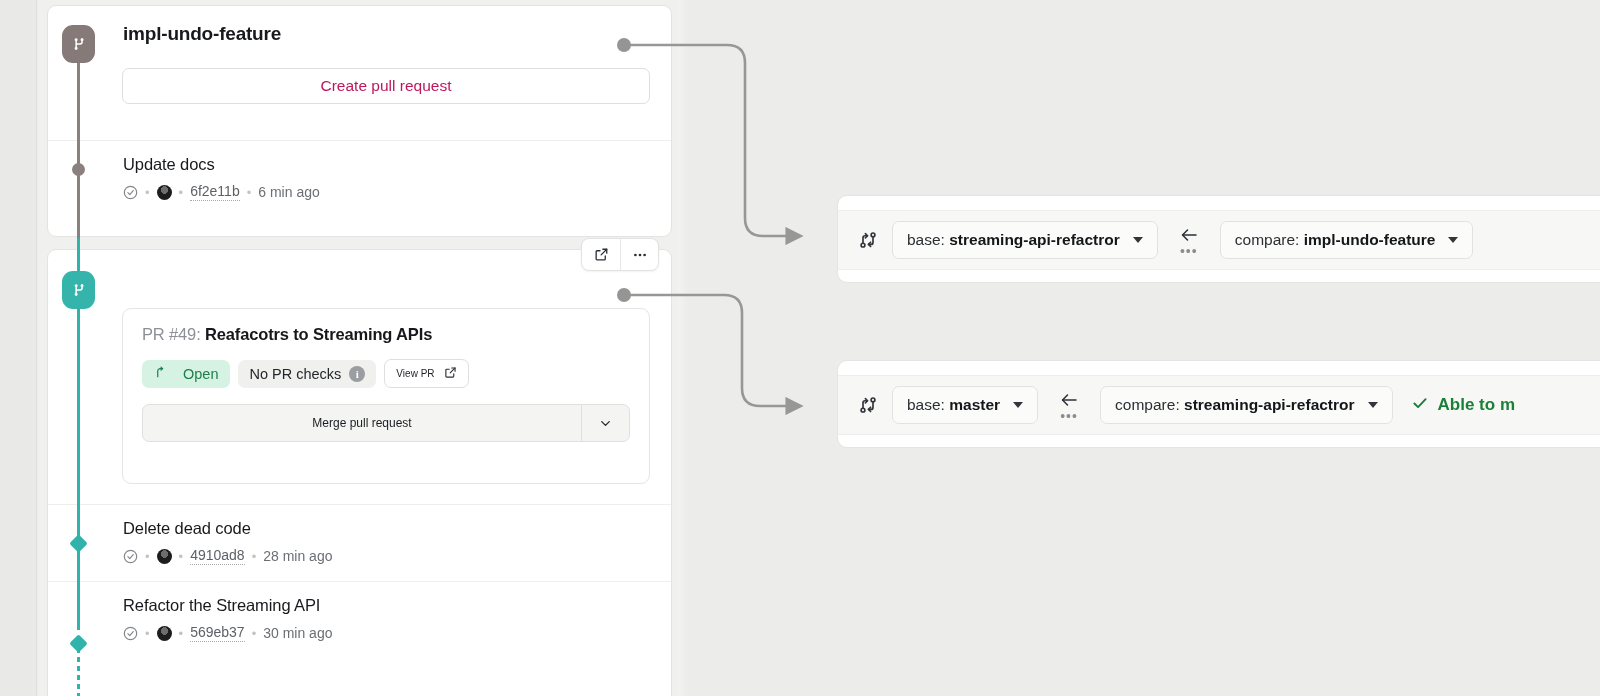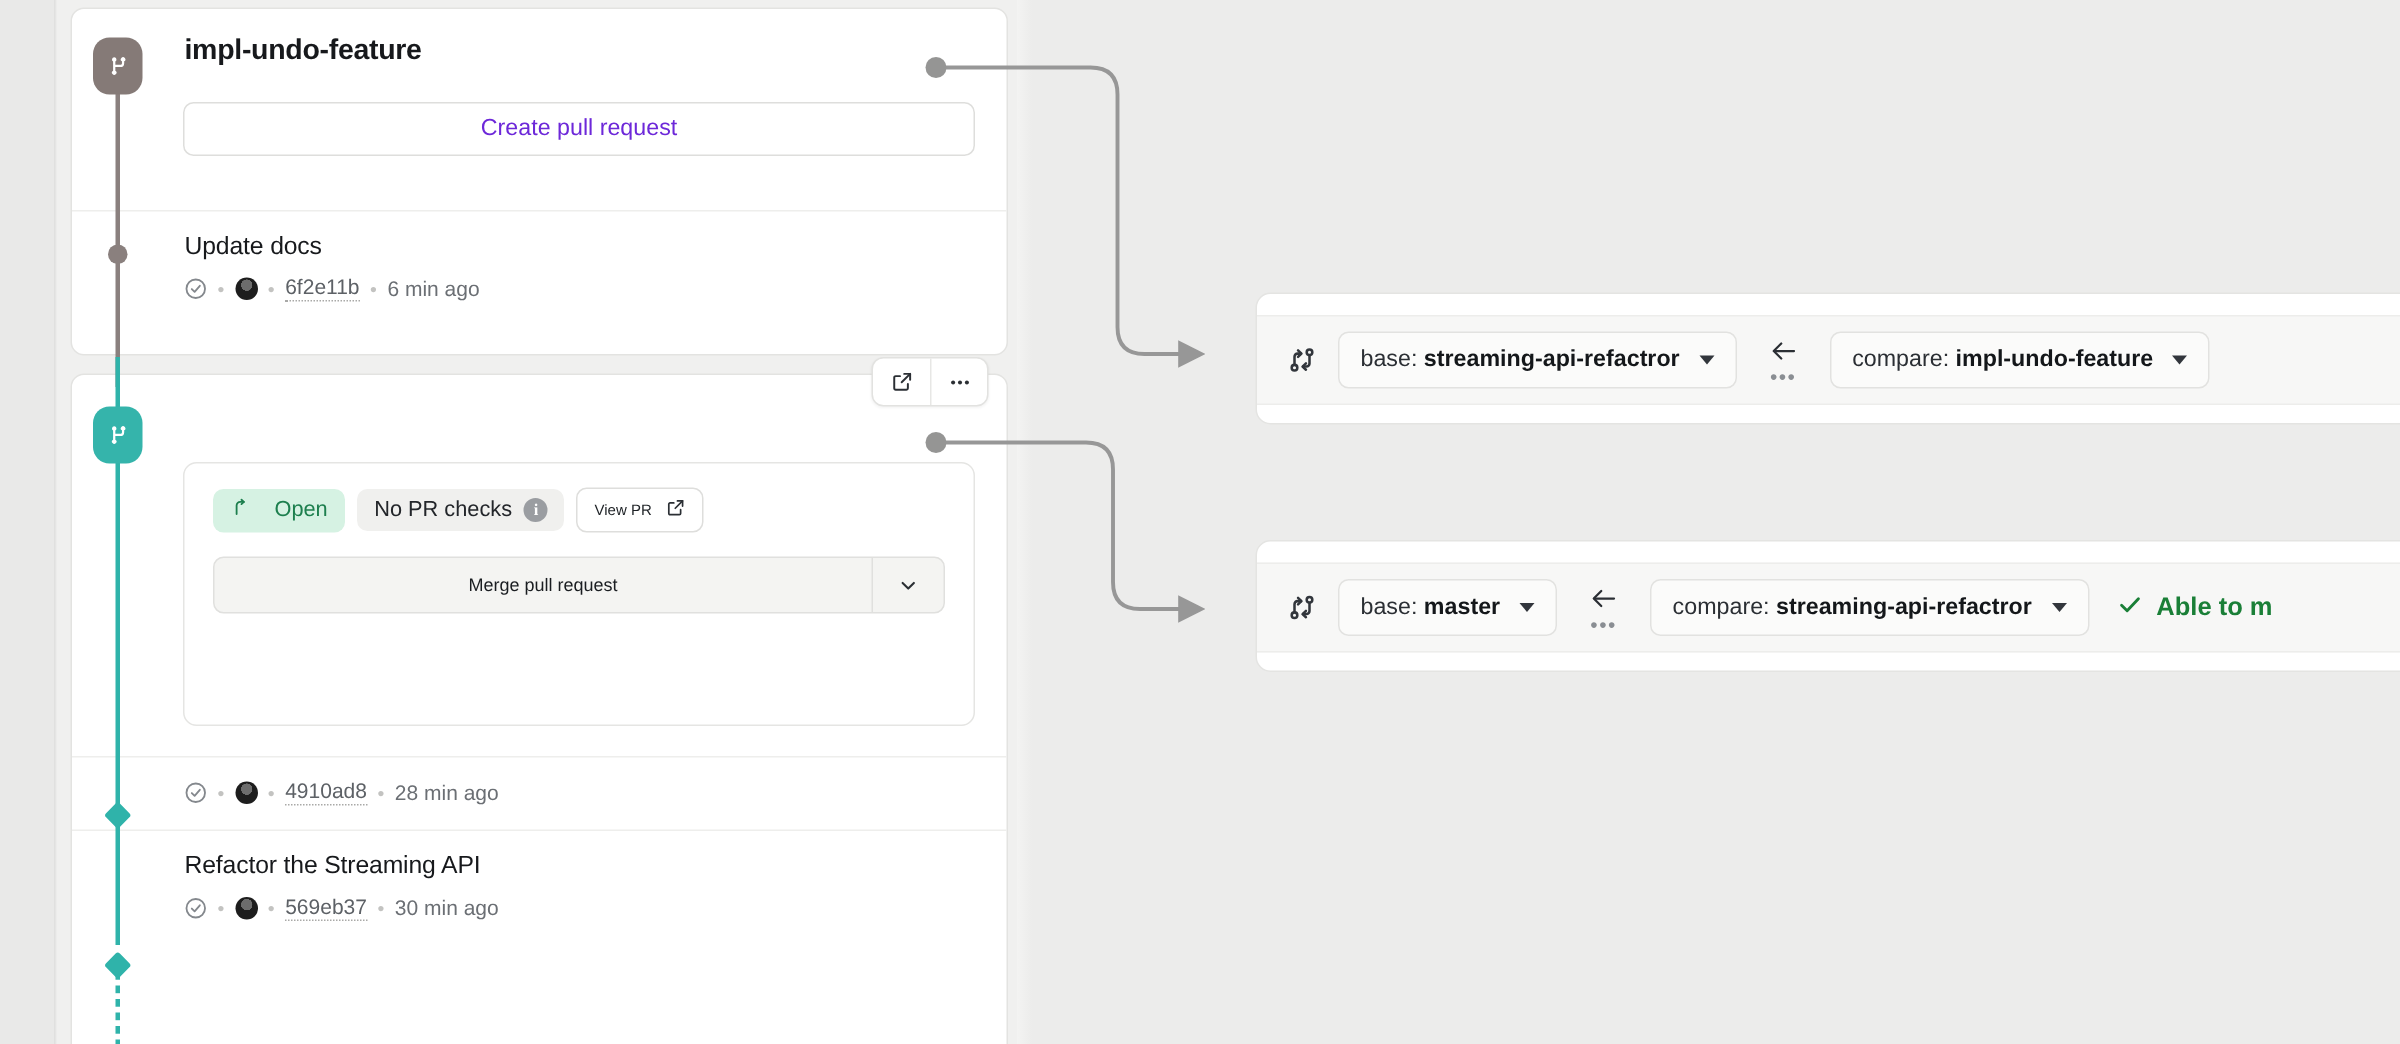--- a/index.html
+++ b/index.html
@@ -98,21 +98,21 @@
     background: #959594;
   }
 
   
   .btn {
     font-family: "Liberation Sans", sans-serif;
     border: 1px solid #dededc;
     background: #ffffff;
     border-radius: 7px;
     font-size: 15.5px;
-    color: #6d28d9;
+    color: #be185d;
     display: flex; align-items: center; justify-content: center;
     cursor: pointer;
   }
   .btn-create {
     position: absolute; left: 74px; top: 62px;
     width: 528px; height: 36px;
     font-weight: 500;
   }
 
   
@@ -347,20 +347,24 @@
             <circle cx="3.4" cy="8" r="1.35"></circle>
               <circle cx="8" cy="8" r="1.35"></circle>
               <circle cx="12.6" cy="8" r="1.35"></circle>
           </svg>
         </div>
       </div>
 
       <div class="card-row" style="height:254px;">
 
         <div class="pr-box">
+          <div class="pr-title">
+            <span class="pr-num">PR #49:</span>
+            <span class="pr-name">Reafacotrs to Streaming APIs</span>
+          </div>
 
           <div class="pr-badges">
             <div class="badge-open">
               <span>
                 <svg width="13" height="13" viewBox="0 0 16 16" fill="none" stroke="#1d7f4e" stroke-width="1.5" stroke-linecap="round" stroke-linejoin="round">
                   <path d="M10.5 3.2 L7.6 3.2 a3 3 0 0 0-3 3 v7"></path>
                     <path d="M8.6 1.4 L10.6 3.2 L8.6 5"></path>
                 </svg>
               </span>
               <span>Open</span>
@@ -388,20 +392,21 @@
             <div class="merge-caret">
               <svg width="15" height="15" viewBox="0 0 16 16" fill="none" stroke="currentColor" stroke-width="1.5" stroke-linecap="round" stroke-linejoin="round">
                 <path d="M4 6 L8 10 L12 6"></path>
               </svg>
             </div>
           </div>
         </div>
       </div>
 
       <div class="card-row commit-row">
+        <div class="commit-title">Delete dead code</div>
         <div class="commit-meta">
           <span class="check-icon">
             <svg width="15" height="15" viewBox="0 0 16 16" fill="none" stroke="currentColor" stroke-width="1.3">
               <circle cx="8" cy="8" r="6.6"></circle>
                 <path d="M5.2 8.2 L7.2 10.2 L10.9 5.9" stroke-linecap="round" stroke-linejoin="round"></path>
             </svg>
           </span>
           <span class="meta-sep">•</span>
           <span class="avatar"></span>
           <span class="meta-sep">•</span>

